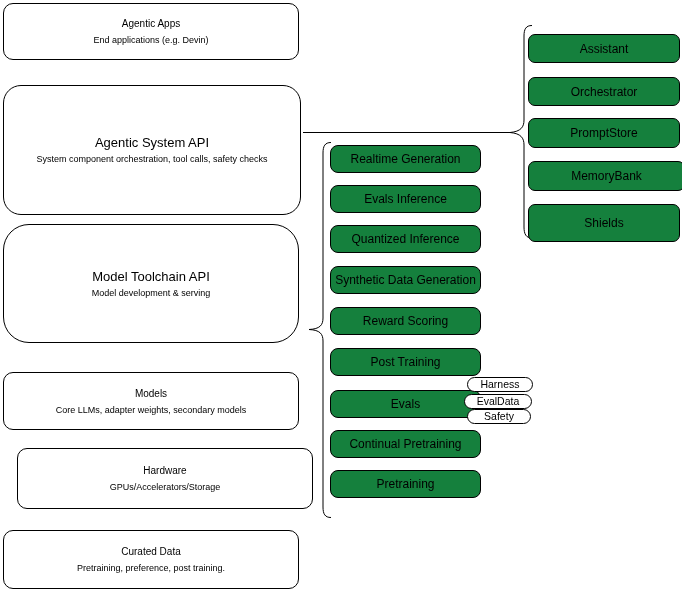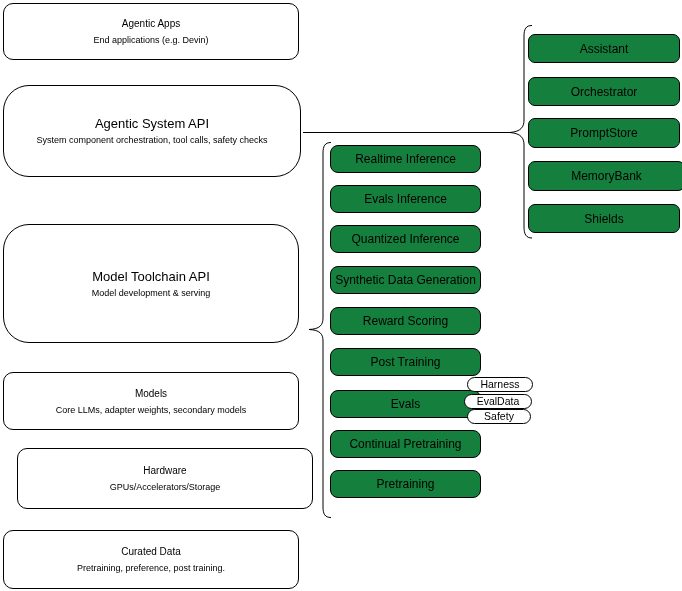--- a/index.html
+++ b/index.html
@@ -87,21 +87,21 @@
     <path d="M 331 142.5 C 325 142.5 323 146 323 153 L 323 318 C 323 325 320 329 309 329.5 C 320 330 323 334 323 341 L 323 507 C 323 514 325 517.5 331 517.5" stroke="#000000" stroke-width="1" fill="none"></path>
 
     <path d="M 532 25.5 C 526 25.5 524 29 524 36 L 524 120 C 524 127 521 131.5 510 132.5 C 521 133.5 524 138 524 145 L 524 227 C 524 234 526 238 532 238" stroke="#000000" stroke-width="1" fill="none"></path>
   </svg>
 
   <div class="box" style="left:3px; top:3px; width:296px; height:57px; border-radius:10px;">
     <div class="box-title">Agentic Apps</div>
     <div class="box-sub">End applications (e.g. Devin)</div>
   </div>
 
-  <div class="box lg" style="left:3px; top:85px; width:298px; height:92px; border-radius:26px;">
+  <div class="box lg" style="left:3px; top:85px; width:298px; height:130px; border-radius:18px;">
     <div class="box-title">Agentic System API</div>
     <div class="box-sub">System component orchestration, tool calls, safety checks</div>
   </div>
 
   <div class="box lg" style="left:3px; top:224px; width:296px; height:119px; border-radius:26px;">
     <div class="box-title">Model Toolchain API</div>
     <div class="box-sub">Model development &amp; serving</div>
   </div>
 
   <div class="box" style="left:3px; top:372px; width:296px; height:58px; border-radius:10px;">
@@ -112,33 +112,33 @@
   <div class="box" style="left:17px; top:448px; width:296px; height:61px; border-radius:10px;">
     <div class="box-title">Hardware</div>
     <div class="box-sub">GPUs/Accelerators/Storage</div>
   </div>
 
   <div class="box" style="left:3px; top:530px; width:296px; height:59px; border-radius:10px;">
     <div class="box-title">Curated Data</div>
     <div class="box-sub">Pretraining, preference, post training.</div>
   </div>
 
-  <div class="node" style="left:330px; top:145px; width:151px; height:28px;">Realtime Inference</div>
+  <div class="node" style="left:330px; top:145px; width:151px; height:28px;">Realtime Generation</div>
   <div class="node" style="left:330px; top:185px; width:151px; height:28px;">Evals Inference</div>
   <div class="node" style="left:330px; top:225px; width:151px; height:28px;">Quantized Inference</div>
   <div class="node" style="left:330px; top:266px; width:151px; height:28px;">Synthetic Data Generation</div>
   <div class="node" style="left:330px; top:307px; width:151px; height:28px;">Reward Scoring</div>
   <div class="node" style="left:330px; top:390px; width:151px; height:28px;">Evals</div>
   <div class="node" style="left:330px; top:348px; width:151px; height:28px;">Post Training</div>
   <div class="node" style="left:330px; top:430px; width:151px; height:28px;">Continual Pretraining</div>
   <div class="node" style="left:330px; top:470px; width:151px; height:28px;">Pretraining</div>
 
   <div class="pill" style="left:467px; top:377px; width:66px; height:15px;">Harness</div>
   <div class="pill" style="left:464px; top:394px; width:68px; height:15px;">EvalData</div>
   <div class="pill" style="left:467px; top:409px; width:64px; height:15px;">Safety</div>
 
   <div class="node" style="left:528px; top:34px; width:152px; height:29px; border-radius:7px;">Assistant</div>
   <div class="node" style="left:528px; top:77px; width:152px; height:29px; border-radius:7px;">Orchestrator</div>
   <div class="node" style="left:528px; top:118px; width:152px; height:30px; border-radius:7px;">PromptStore</div>
   <div class="node" style="left:528px; top:161px; width:157px; height:30px; border-radius:7px;">MemoryBank</div>
-  <div class="node" style="left:528px; top:204px; width:152px; height:29px; border-radius:7px;">Shields</div>
+  <div class="node" style="left:528px; top:204px; width:152px; height:38px; border-radius:7px;">Shields</div>
 
 </div>
 
 </body></html>

